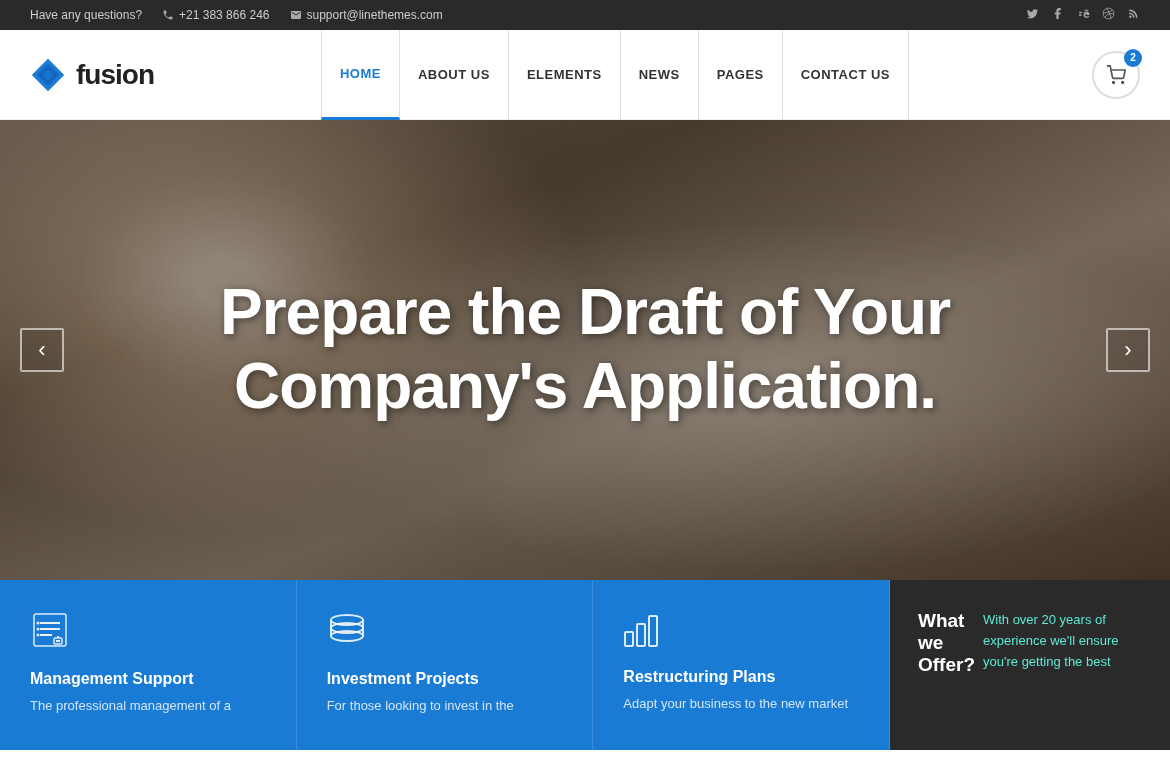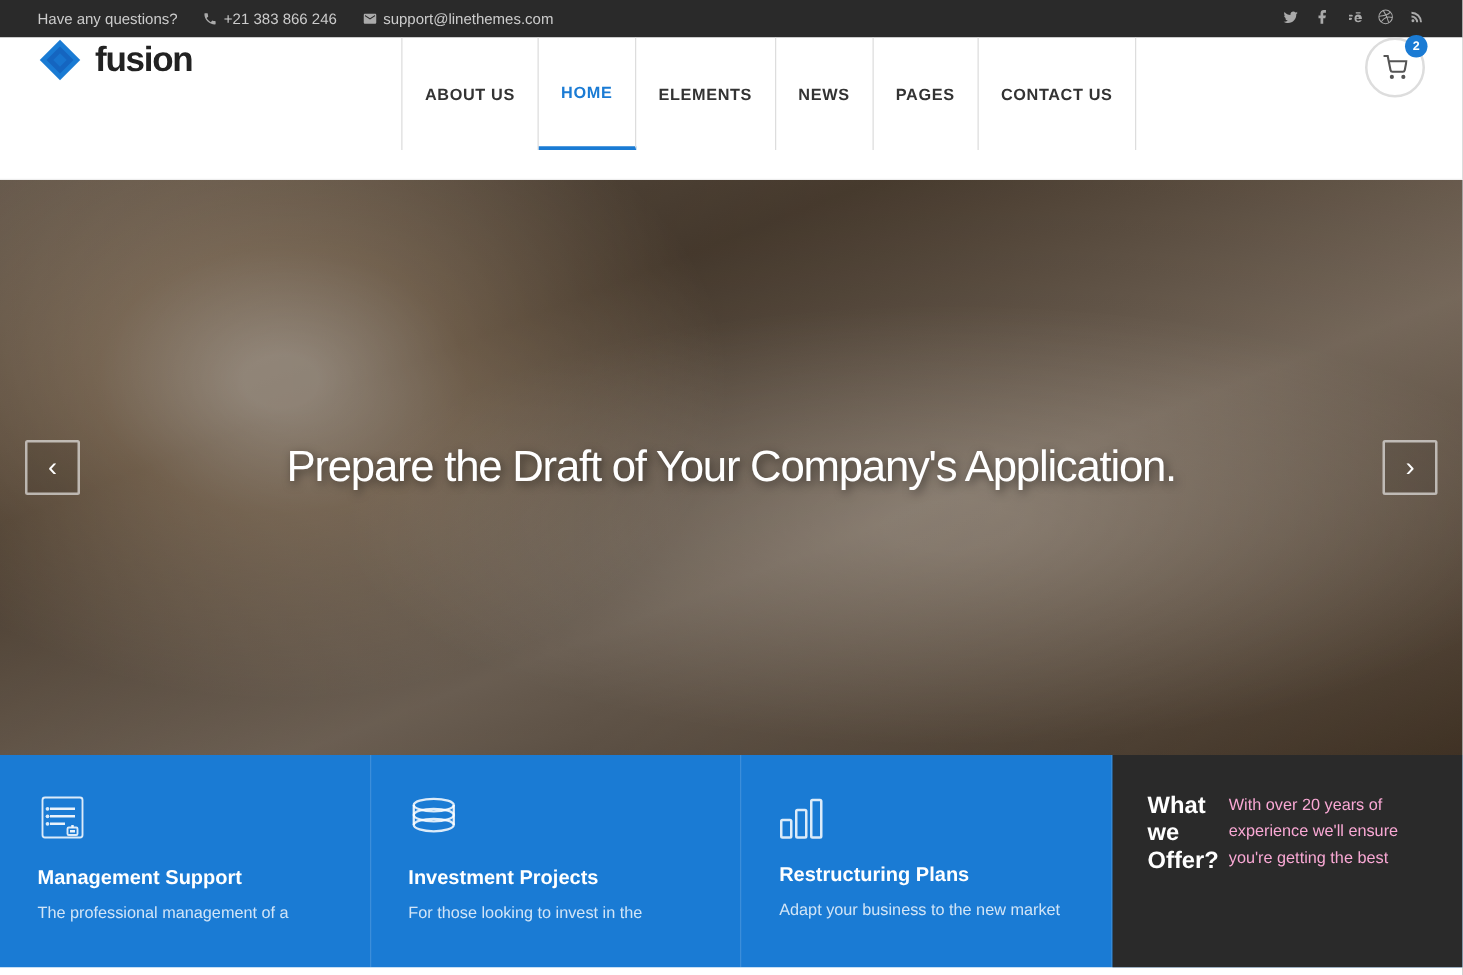--- a/index.html
+++ b/index.html
@@ -23,23 +23,23 @@
       font-size: 13px;
       cursor: pointer;
       font-style: normal;
     }
 
     
     .header {
       background: #fff;
       padding: 0 30px;
       display: flex;
-      align-items: flex-start;
+      align-items: center;
       justify-content: space-between;
-      height: 114px;
+      height: 90px;
       border-bottom: 1px solid #eee;
     }
     .logo {
       display: flex;
       align-items: center;
       gap: 10px;
       text-decoration: none;
     }
     .logo-diamond {
       width: 36px;
@@ -116,22 +116,22 @@
     .hero-content {
       position: absolute;
       top: 50%;
       left: 50%;
       transform: translate(-50%, -50%);
       text-align: center;
       color: #fff;
       width: 70%;
     }
     .hero-title {
-      font-size: 35px;
-      font-weight: 400;
+      font-size: 64px;
+      font-weight: 700;
       line-height: 1.15;
       text-shadow: 2px 2px 8px rgba(0,0,0,0.5);
       letter-spacing: -1px;
     }
 
     
     .slider-arrow {
       position: absolute;
       top: 50%;
       transform: translateY(-50%);
@@ -195,21 +195,21 @@
       flex-direction: row;
       gap: 8px;
     }
     .offer-title {
       font-size: 19px;
       font-weight: 700;
       margin-bottom: 8px;
     }
     .offer-desc {
       font-size: 13px;
-      color: #f9a8d4;
+      color: #5eead4;
       line-height: 1.6;
     }
   </style>
 </head>
 <body>
 
 <div class="top-bar">
   <div class="top-bar-left">
     <span>Have any questions?</span>
     <span>
@@ -260,22 +260,22 @@
   <div class="logo">
     <svg class="logo-diamond" viewBox="0 0 40 40">
       <polygon points="20,2 38,20 20,38 2,20" fill="#1a7bd4"></polygon>
       <polygon points="20,8 32,20 20,32 8,20" fill="#1565c0"></polygon>
       <polygon points="20,14 26,20 20,26 14,20" fill="#1a7bd4" opacity="0.7"></polygon>
     </svg>
     <span class="logo-text">fusion</span>
   </div>
 
   <nav class="nav">
+    <div class="nav-item active">HOME</div>
     <div class="nav-item">ABOUT US</div>
-    <div class="nav-item active">HOME</div>
     <div class="nav-item">ELEMENTS</div>
     <div class="nav-item">NEWS</div>
     <div class="nav-item">PAGES</div>
     <div class="nav-item">CONTACT US</div>
   </nav>
 
   <div class="cart-btn">
     <svg class="cart-icon-svg" viewBox="0 0 24 24" fill="none" stroke="#555" stroke-width="2">
       <circle cx="9" cy="21" r="1"></circle>
         <circle cx="20" cy="21" r="1"></circle>

